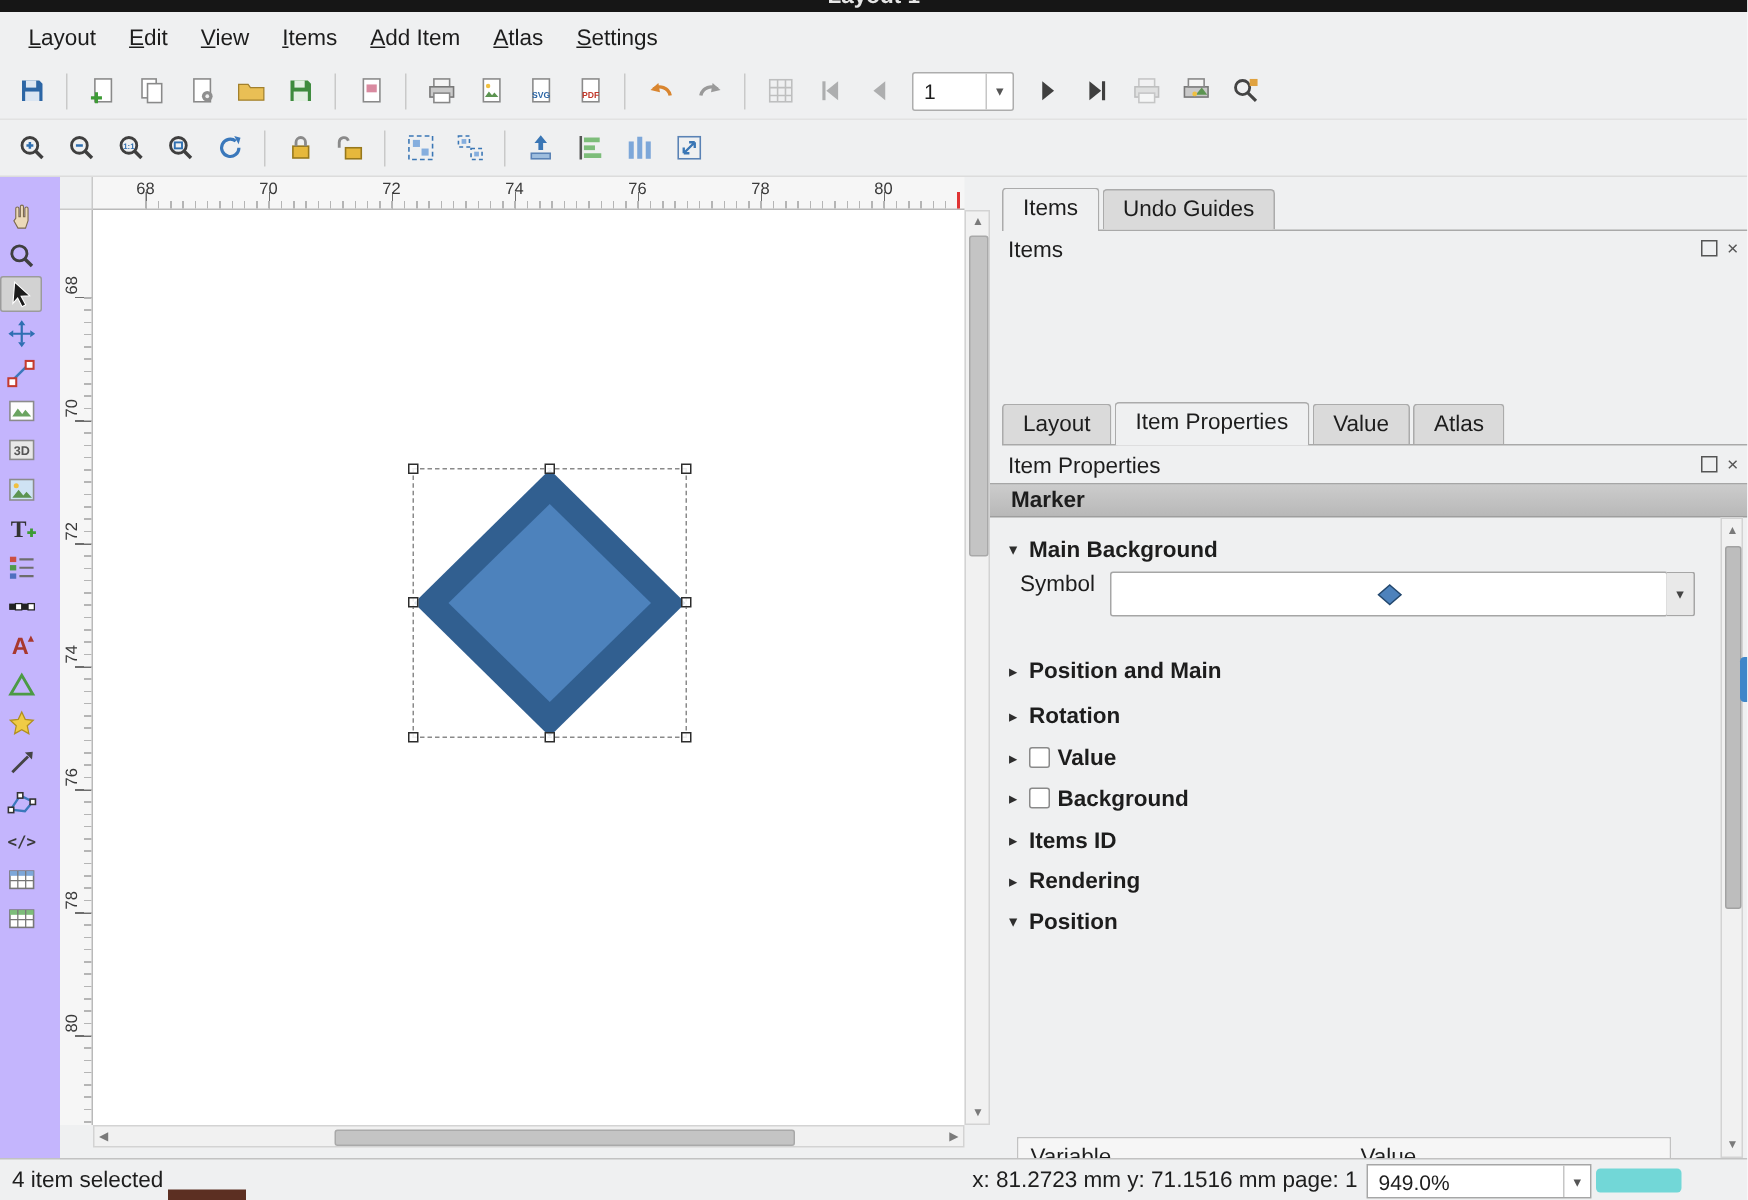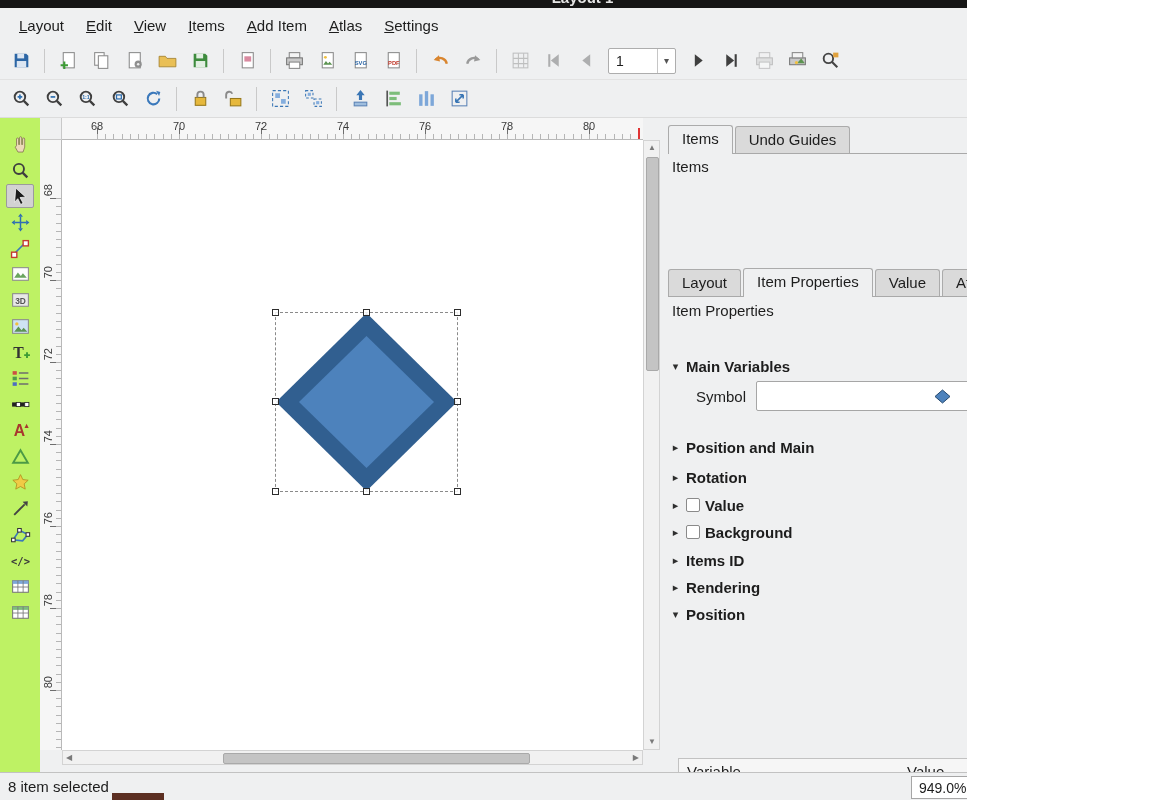--- a/index.html
+++ b/index.html
@@ -1,16 +1,16 @@
 <!DOCTYPE html>
 <html><head>
 <meta charset="utf-8">
 <style>
   html,body{margin:0;padding:0;background:#fff}
-  #app{position:relative;width:967px;height:800px;overflow:hidden;
+  #app{position:relative;width:1165px;height:800px;overflow:hidden;
        font-family:"Liberation Sans",sans-serif;color:#1d1d1d;background:#eff0f1;font-size:15px}
   .abs{position:absolute}
 
   
   #titlebar{left:0;top:0;width:1165px;height:8px;background:#161616;overflow:hidden}
   #titlebar span{position:absolute;top:-11px;left:0;width:100%;text-align:center;color:#e6e6e6;font-weight:bold;font-size:15px}
 
   
   #menubar{left:0;top:8px;width:1165px;height:34px;display:flex;align-items:center;padding-left:8px;box-sizing:border-box;background:#eff0f1}
   .menu-item{padding:5px 11px;cursor:default}
@@ -23,21 +23,21 @@
   .tb{width:30px;height:30px;border:1px solid transparent;background:transparent;display:flex;align-items:center;justify-content:center;padding:0;border-radius:2px}
   .tb.active{background:#d2d2d2;border-color:#9b9b9b}
   .tb.disabled{opacity:.4}
   .tb svg{width:21px;height:21px}
   .sep{width:1px;height:24px;background:#c9c9c9;margin:0 5px}
   #page-combo{width:66px;height:24px;background:#fff;border:1px solid #adadad;border-radius:2px;display:flex;align-items:center;margin:0 4px;position:relative}
   #page-combo .val{padding-left:7px;font-size:14px}
   #page-combo .dd{position:absolute;right:0;top:0;width:17px;height:100%;border-left:1px solid #c6c6c6;display:flex;align-items:center;justify-content:center;color:#555;font-size:10px}
 
   
-  #left-toolbar{left:0;top:118px;width:40px;height:654px;background:#bef264;display:flex;flex-direction:column;align-items:center;gap:2px;padding-top:14px;box-sizing:border-box}
+  #left-toolbar{left:0;top:118px;width:40px;height:654px;background:#c4b5fd;display:flex;flex-direction:column;gap:2px;padding-top:14px;box-sizing:border-box}
   #left-toolbar .tb{width:28px;height:24px}
 
   
   #ruler-corner{left:40px;top:118px;width:22px;height:22px;background:#eff0f1;border-right:1px solid #c9c9c9;border-bottom:1px solid #c9c9c9;box-sizing:border-box}
   #top-ruler{left:62px;top:118px;width:581px;height:22px;background:#f6f6f6;border-bottom:1px solid #b9b9b9;box-sizing:border-box;overflow:hidden;
      background-image:
        repeating-linear-gradient(to right,#b5b5b5 0 1px,transparent 1px 8.2px),
        repeating-linear-gradient(to right,#6d6d6d 0 1px,transparent 1px 82px);
      background-size:100% 5px,100% 11px;
      background-repeat:no-repeat;
@@ -98,21 +98,21 @@
   .cb{width:14px;height:14px;background:#fff;border:1px solid #8a8a8a;border-radius:2px;display:inline-block;box-sizing:border-box}
   .it-row .cb{margin-left:14px}
   .star{color:#6e6e6e;font-size:15px;margin-left:18px}
   .it-row .name{margin-left:6px}
   #marker-bar{position:absolute;left:0;top:204px;width:505px;height:23px;background:linear-gradient(#cccccc,#b8b8b8);border-top:1px solid #a6a6a6;border-bottom:1px solid #9e9e9e;box-sizing:border-box;display:flex;align-items:center}
   #marker-bar b{margin-left:14px;font-size:15px}
   #ip-content{position:absolute;left:0;top:227px;width:487px;height:427px;overflow:hidden}
   .sec{position:absolute;left:10px;display:flex;align-items:center;gap:5px;height:22px}
   .arr{font-size:11px;color:#2e2e2e;width:11px;text-align:center}
   .sec b{font-size:15px}
-  #sym-row{position:absolute;left:36px;top:36px;display:flex;align-items:center}
+  #sym-row{position:absolute;left:20px;top:36px;display:flex;align-items:flex-start}
   #sym-label{width:60px}
   #sym-combo{width:370px;height:28px;background:#fff;border:1px solid #a6a6a6;border-radius:2px;position:relative;display:flex;align-items:center;justify-content:center}
   #sym-combo .dd{position:absolute;right:-19px;top:-1px;width:18px;height:28px;border:1px solid #a6a6a6;border-left:none;background:#e9e9e9;display:flex;align-items:center;justify-content:center;font-size:10px;color:#444;border-radius:0 2px 2px 0}
 
   
   #vars-table{position:absolute;left:18px;top:413px;width:436px;background:#fff;border:1px solid #c2c2c2;box-sizing:border-box}
   #vars-colline{position:absolute;left:222px;top:0;bottom:0;width:1px;background:#e3e3e3}
   .var-head{height:24px;border-bottom:1px solid #c9c9c9;background:#f6f6f6;display:flex;align-items:center;position:relative}
   .var-head .h1{margin-left:8px}
   .var-head .h2{position:absolute;left:228px}
@@ -561,25 +561,28 @@
       <span class="tab active">Item Properties</span>
       <span class="tab">Value</span>
       <span class="tab">Atlas</span>
     </div>
     <span class="dock-title" style="top:184px">Item Properties</span>
     <span class="dockbtns" style="top:186px">
       <span class="db-sq"></span>
       <span class="db-x">×</span>
     </span>
 
+    <div id="marker-bar">
+      <b>Marker</b>
+    </div>
 
     <div id="ip-content">
       <div class="sec" style="top:10px">
         <span class="arr">▾</span>
-        <b>Main Variables</b>
+        <b>Main Background</b>
       </div>
       <div id="sym-row">
         <span id="sym-label">Symbol</span>
         <span id="sym-combo">
           <svg width="17" height="15" viewBox="0 0 17 15">
               <polygon points="8.5,1 16,7.5 8.5,14 1,7.5" stroke="#23486e" fill="#4d82bc"></polygon>
             </svg>
           <span class="dd">▾</span>
         </span>
       </div>
@@ -627,21 +630,22 @@
 
   <div id="ip-scroll" class="abs sb-track">
     <span class="sb-arrow up">▲</span>
     <div class="thumb"></div>
     <span class="sb-arrow down">▼</span>
   </div>
 
   <div id="edge-indicator" class="abs"></div>
 
   <div id="statusbar" class="abs">
-    <span id="status-sel">8 item selected</span>
+    <span id="status-sel">4 item selected</span>
+    <span id="status-coords">x: 81.2723 mm y: 71.1516 mm page: 1</span>
     <span id="zoom-combo">
       <span class="val">949.0%</span>
       <span class="dd">▾</span>
     </span>
     <span id="progress"></span>
   </div>
 
   <div id="desktop-artifact" class="abs"></div>
 </div>
 

